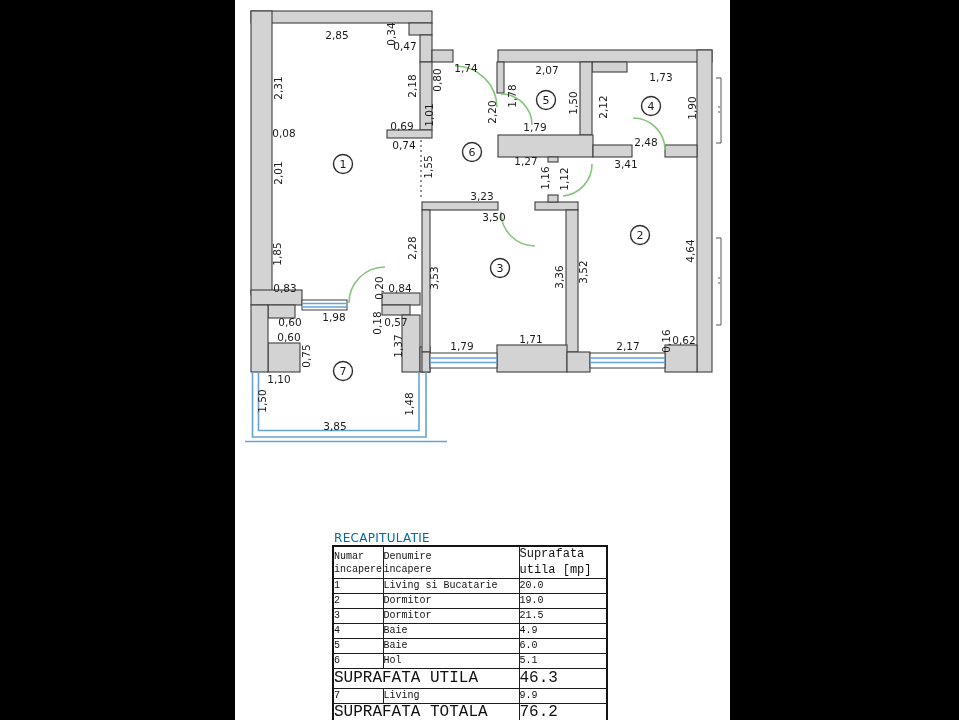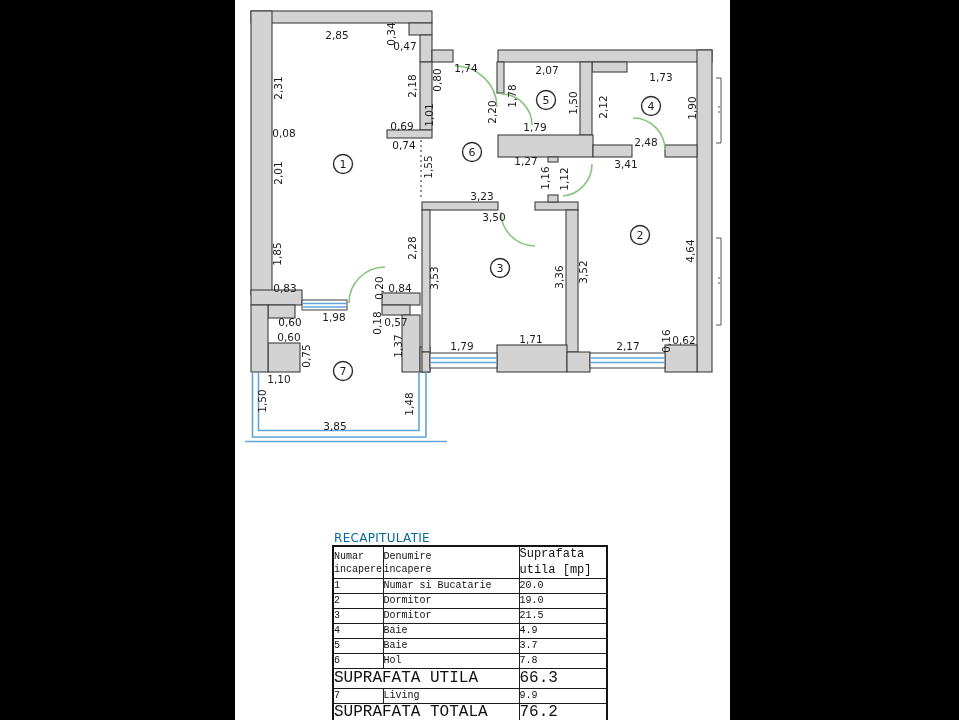--- a/index.html
+++ b/index.html
@@ -207,51 +207,51 @@
 incapere</th>
           <th>Denumire
 incapere</th>
           <th style="font-size:12px;">Suprafata
 utila [mp]</th>
         </tr>
       </thead>
       <tbody id="recap-body">
           <tr>
             <td>1</td>
-            <td>Numar si Bucatarie</td>
+            <td>Living si Bucatarie</td>
             <td>20.0</td>
           </tr>
           <tr>
             <td>2</td>
             <td>Dormitor</td>
             <td>19.0</td>
           </tr>
           <tr>
             <td>3</td>
             <td>Dormitor</td>
             <td>21.5</td>
           </tr>
           <tr>
             <td>4</td>
             <td>Baie</td>
             <td>4.9</td>
           </tr>
           <tr>
             <td>5</td>
             <td>Baie</td>
-            <td>3.7</td>
+            <td>6.0</td>
           </tr>
           <tr>
             <td>6</td>
             <td>Hol</td>
-            <td>7.8</td>
+            <td>5.1</td>
           </tr>
           <tr class="sum">
             <td colspan="2">SUPRAFATA UTILA</td>
-            <td>66.3</td>
+            <td>46.3</td>
           </tr>
           <tr>
             <td>7</td>
             <td>Living</td>
             <td>9.9</td>
           </tr>
           <tr class="sum total">
             <td colspan="2">SUPRAFATA TOTALA</td>
             <td>76.2</td>
           </tr>

